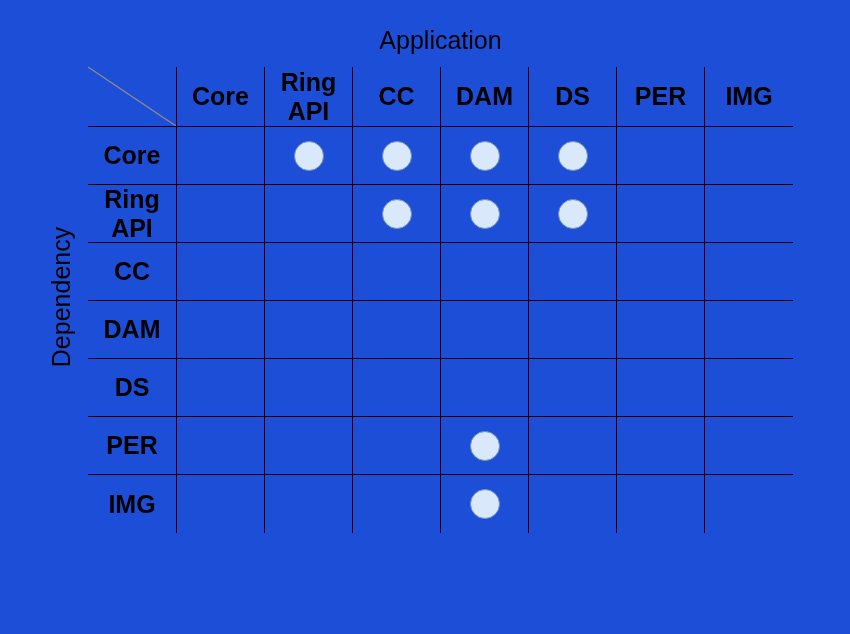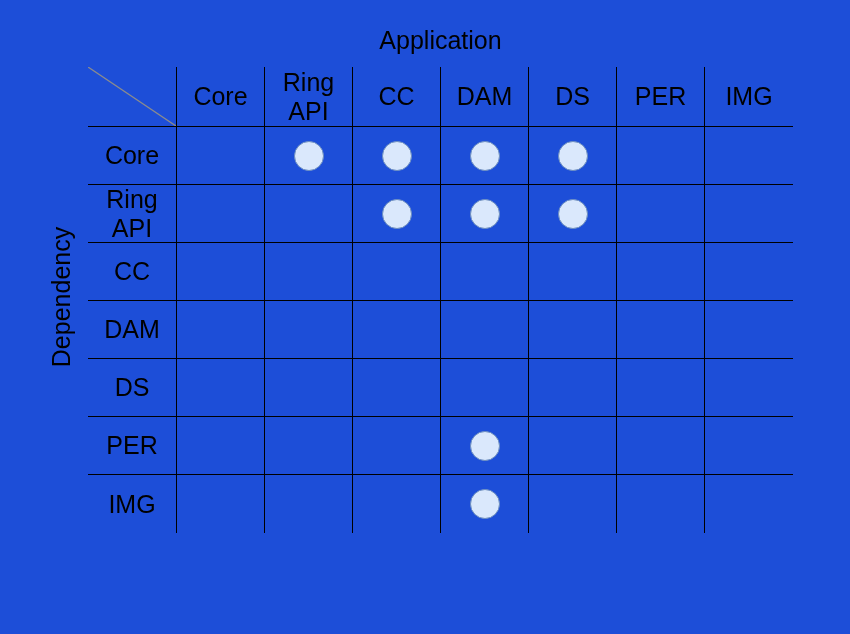--- a/index.html
+++ b/index.html
@@ -30,20 +30,21 @@
     line-height: 29px;
     white-space: nowrap;
   }
   .grid {
     position: absolute;
     left: 88px;
     top: 67px;
     display: grid;
     grid-template-columns: 89px repeat(7, 88px);
     grid-template-rows: 60px repeat(7, 58px);
+    font-weight: bold;
   }
   .cell {
     box-sizing: border-box;
     border-right: 1.5px solid var(--grid-line, #000);
     border-bottom: 1.5px solid var(--grid-line, #000);
     display: flex;
     align-items: center;
     justify-content: center;
     text-align: center;
     font-size: 25px;

